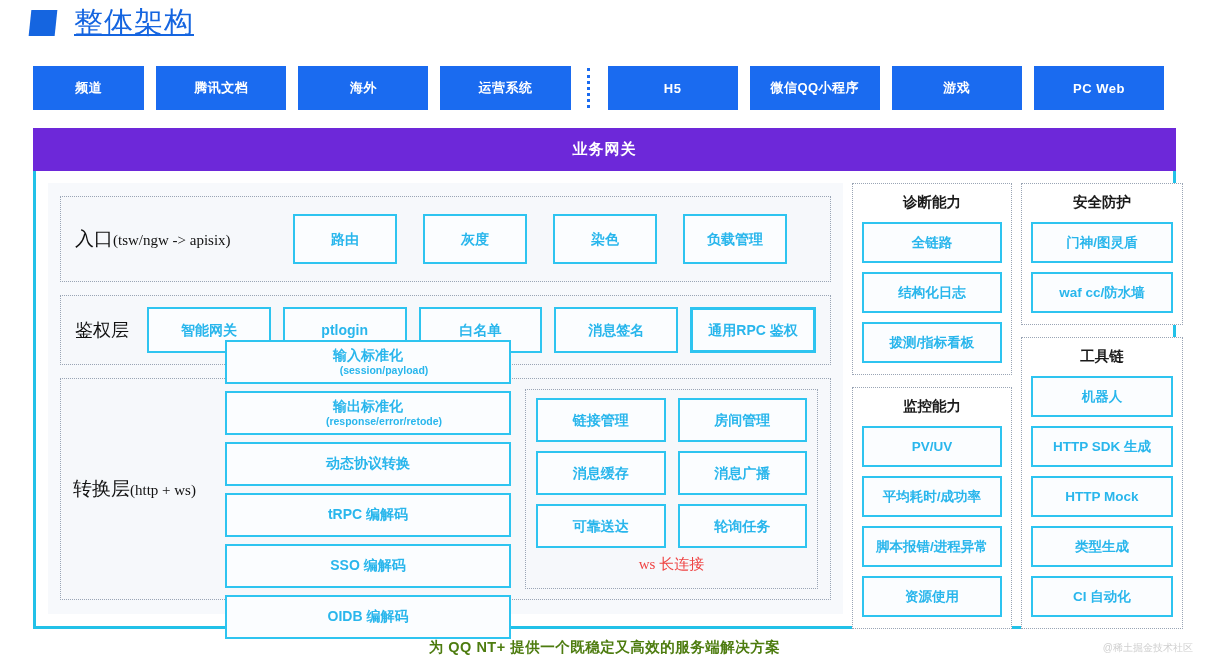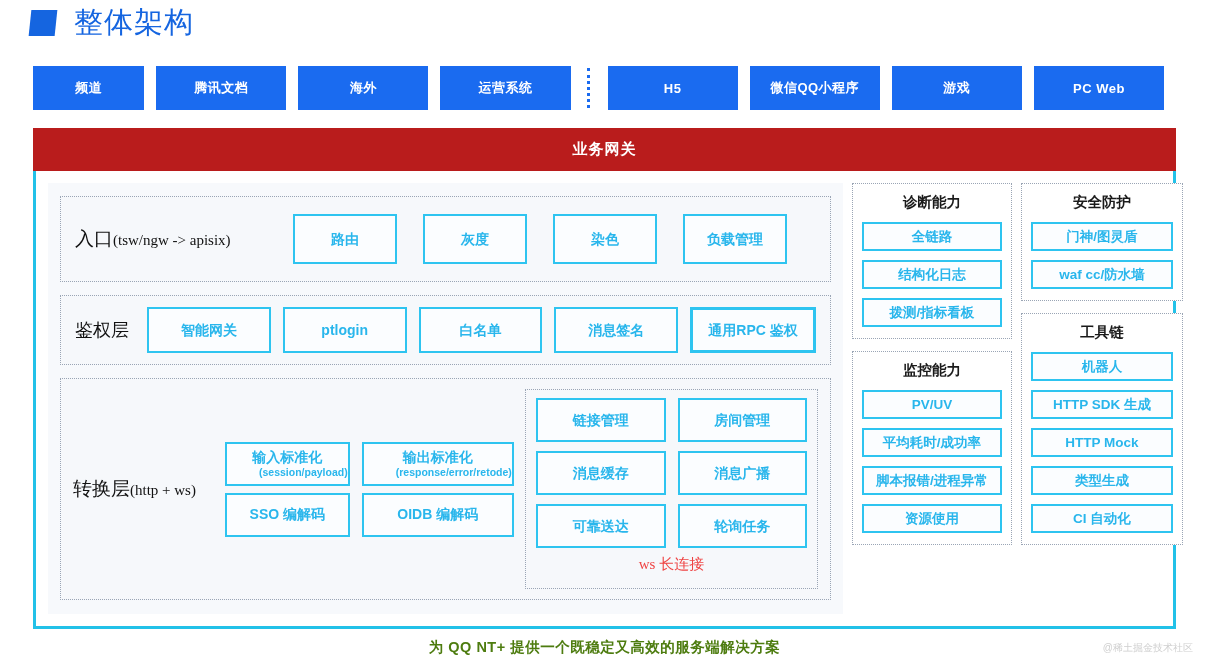--- a/index.html
+++ b/index.html
@@ -29,20 +29,21 @@
     height: 26px;
     background: #1565e0;
     transform: skewX(-6deg);
   }
   .title-text {
     font-size: 29px;
     color: #1565e0;
     font-weight: 400;
     letter-spacing: 1px;
     line-height: 1;
+    text-decoration: underline;
   }
 
   
   .client-row {
     position: absolute;
     left: 33px;
     top: 66px;
     width: 1143px;
     height: 44px;
     display: flex;
@@ -68,21 +69,21 @@
     flex: 0 0 auto;
   }
 
   
   .gateway-bar {
     position: absolute;
     left: 33px;
     top: 128px;
     width: 1143px;
     height: 43px;
-    background: #b91c1c;
+    background: #6d28d9;
     color: #ffffff;
     font-size: 15px;
     font-weight: bold;
     display: flex;
     align-items: center;
     justify-content: center;
     letter-spacing: 1px;
   }
 
   
@@ -181,21 +182,21 @@
     padding: 10px 12px;
   }
   .trans-left {
     display: flex;
     align-items: center;
     width: 152px;
     flex: 0 0 152px;
   }
   .trans-grid {
     display: grid;
-    grid-template-columns: 1fr 1fr 1fr 1fr;
+    grid-template-columns: 1fr;
     gap: 7px 12px;
     width: 286px;
     flex: 0 0 286px;
     align-content: center;
   }
   .trans-grid .cell { height: 44px; }
 
   .ws-box {
     margin-left: 14px;
     flex: 1;
@@ -240,21 +241,21 @@
     flex-direction: column;
     gap: 9px;
   }
   .side-title {
     text-align: center;
     font-size: 14.5px;
     font-weight: bold;
     color: #1a1a1a;
     margin-bottom: 1px;
   }
-  .side-card .cell { height: 29px; font-size: 13.5px; }
+  .side-card .cell { height: 41px; font-size: 13.5px; }
 
   
   .footer-caption {
     position: absolute;
     left: 0;
     top: 638px;
     width: 1209px;
     text-align: center;
     font-size: 14.5px;
     font-weight: bold;

